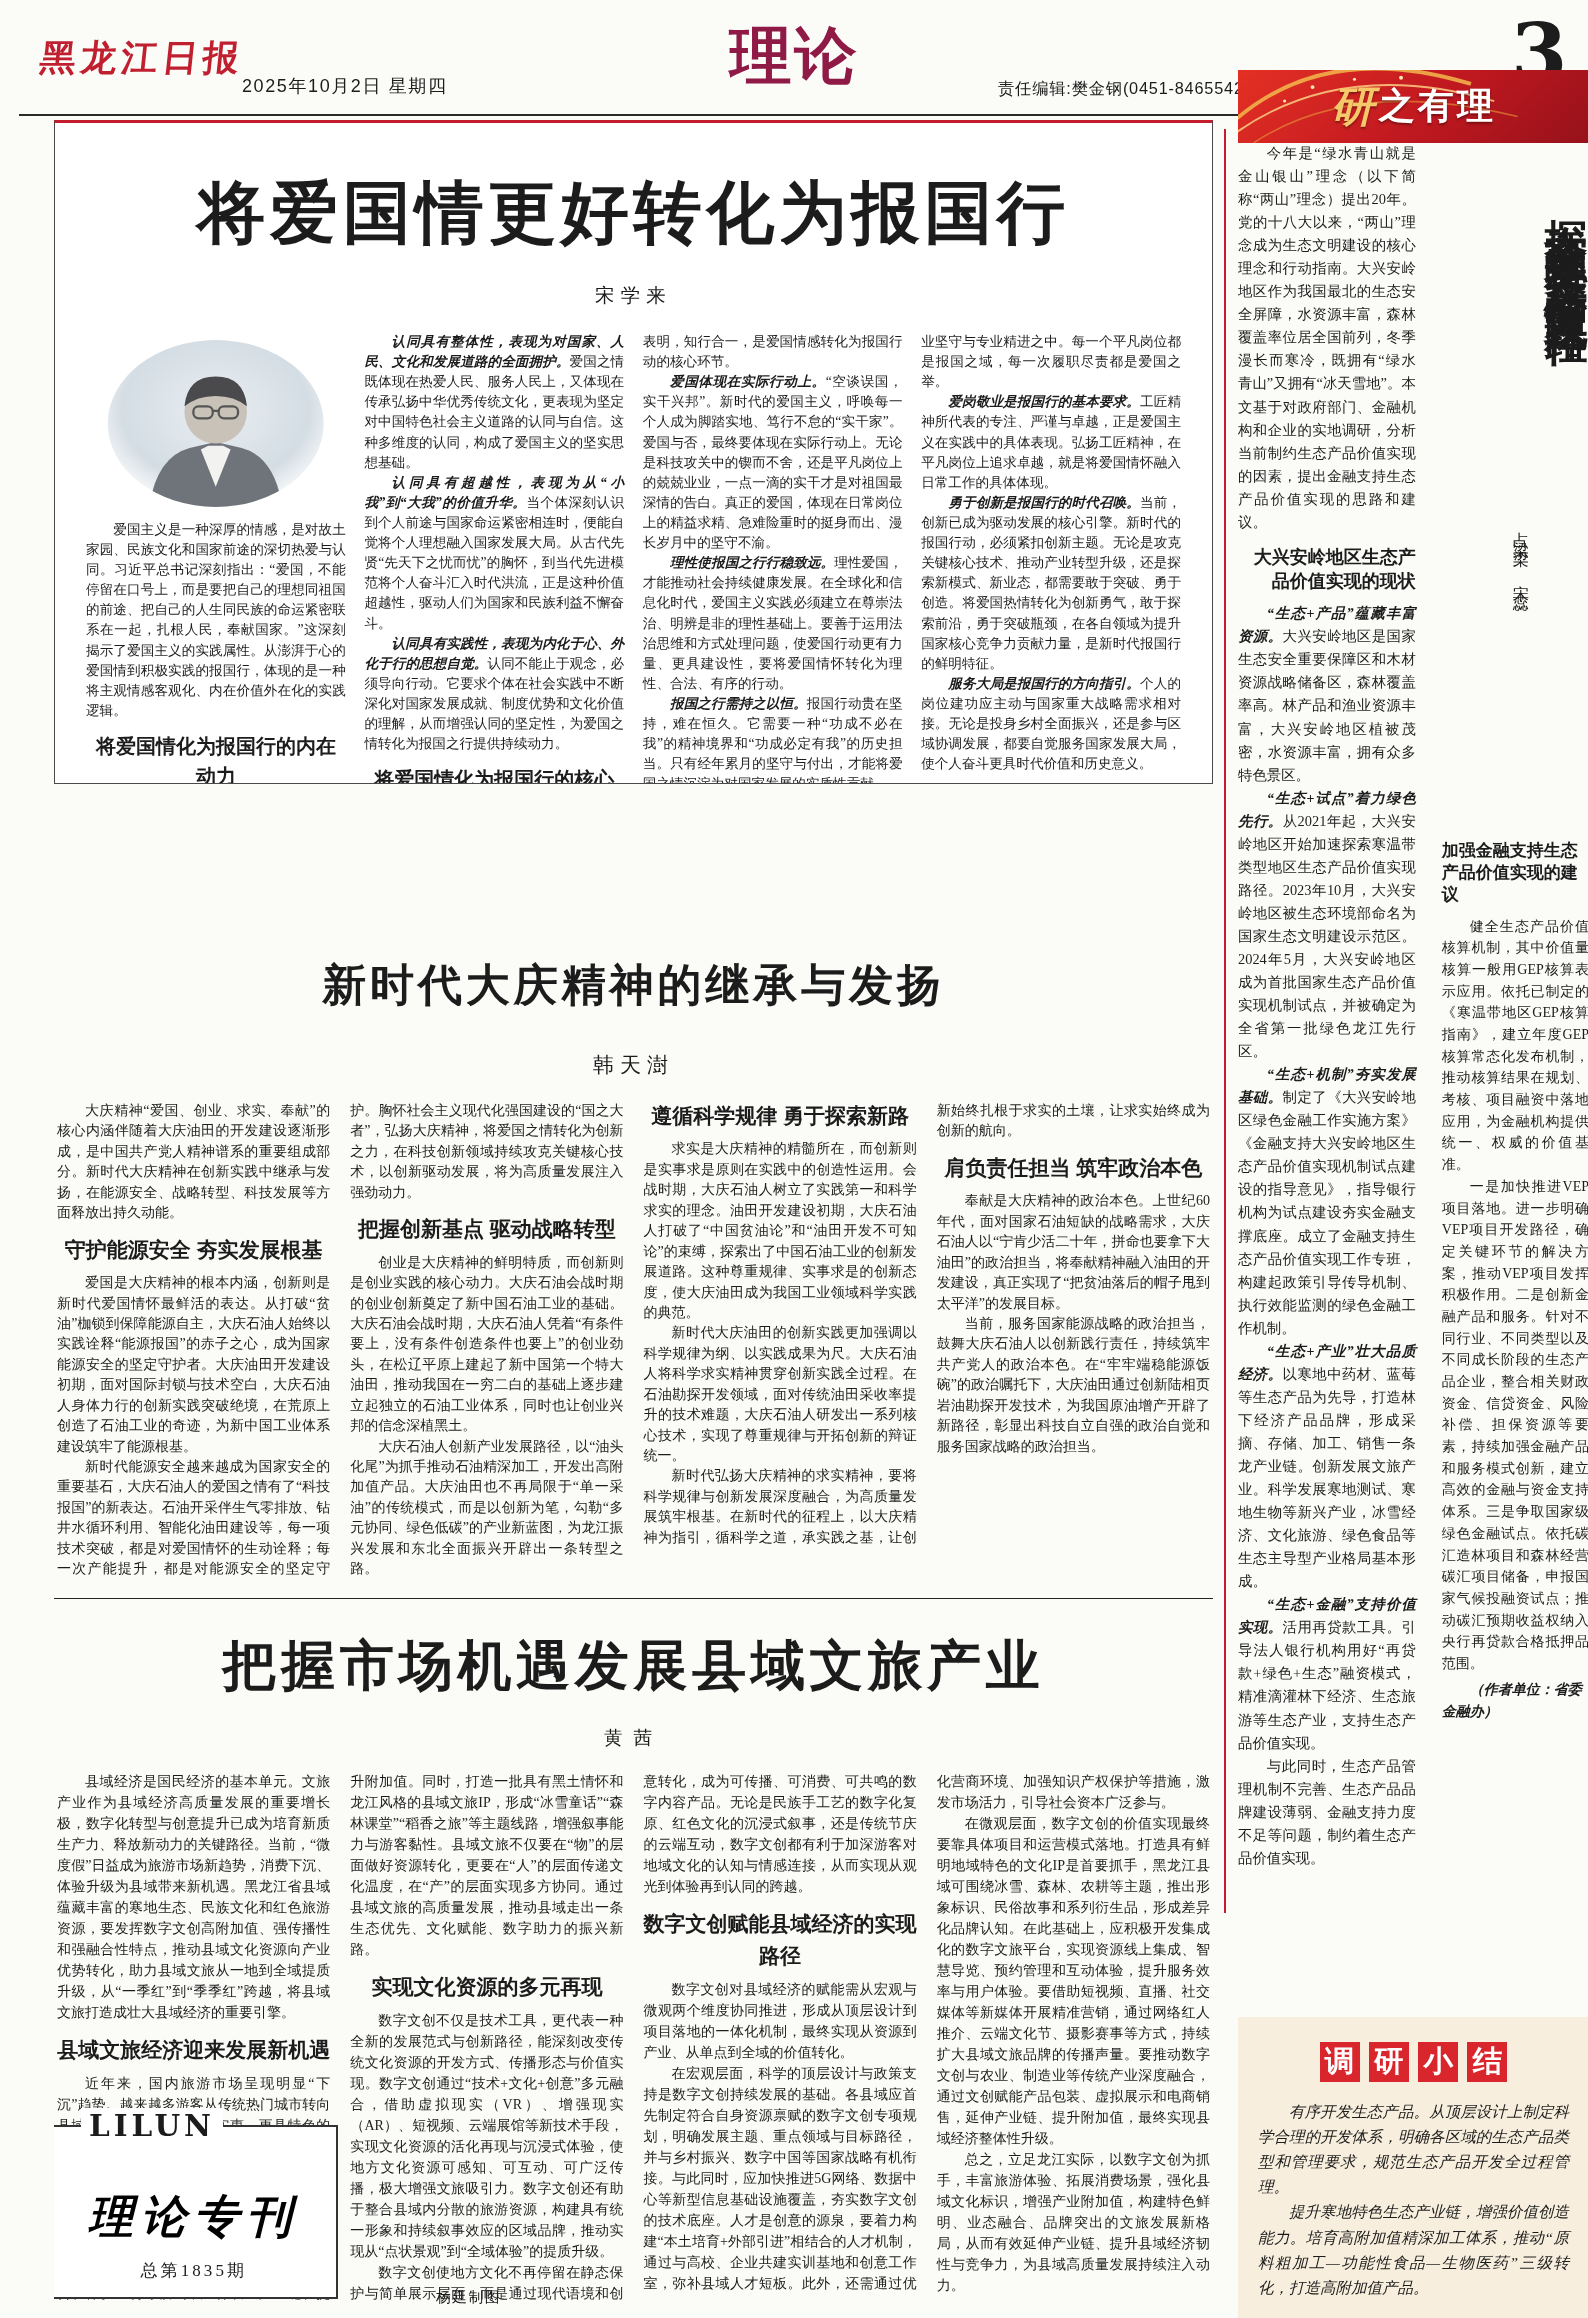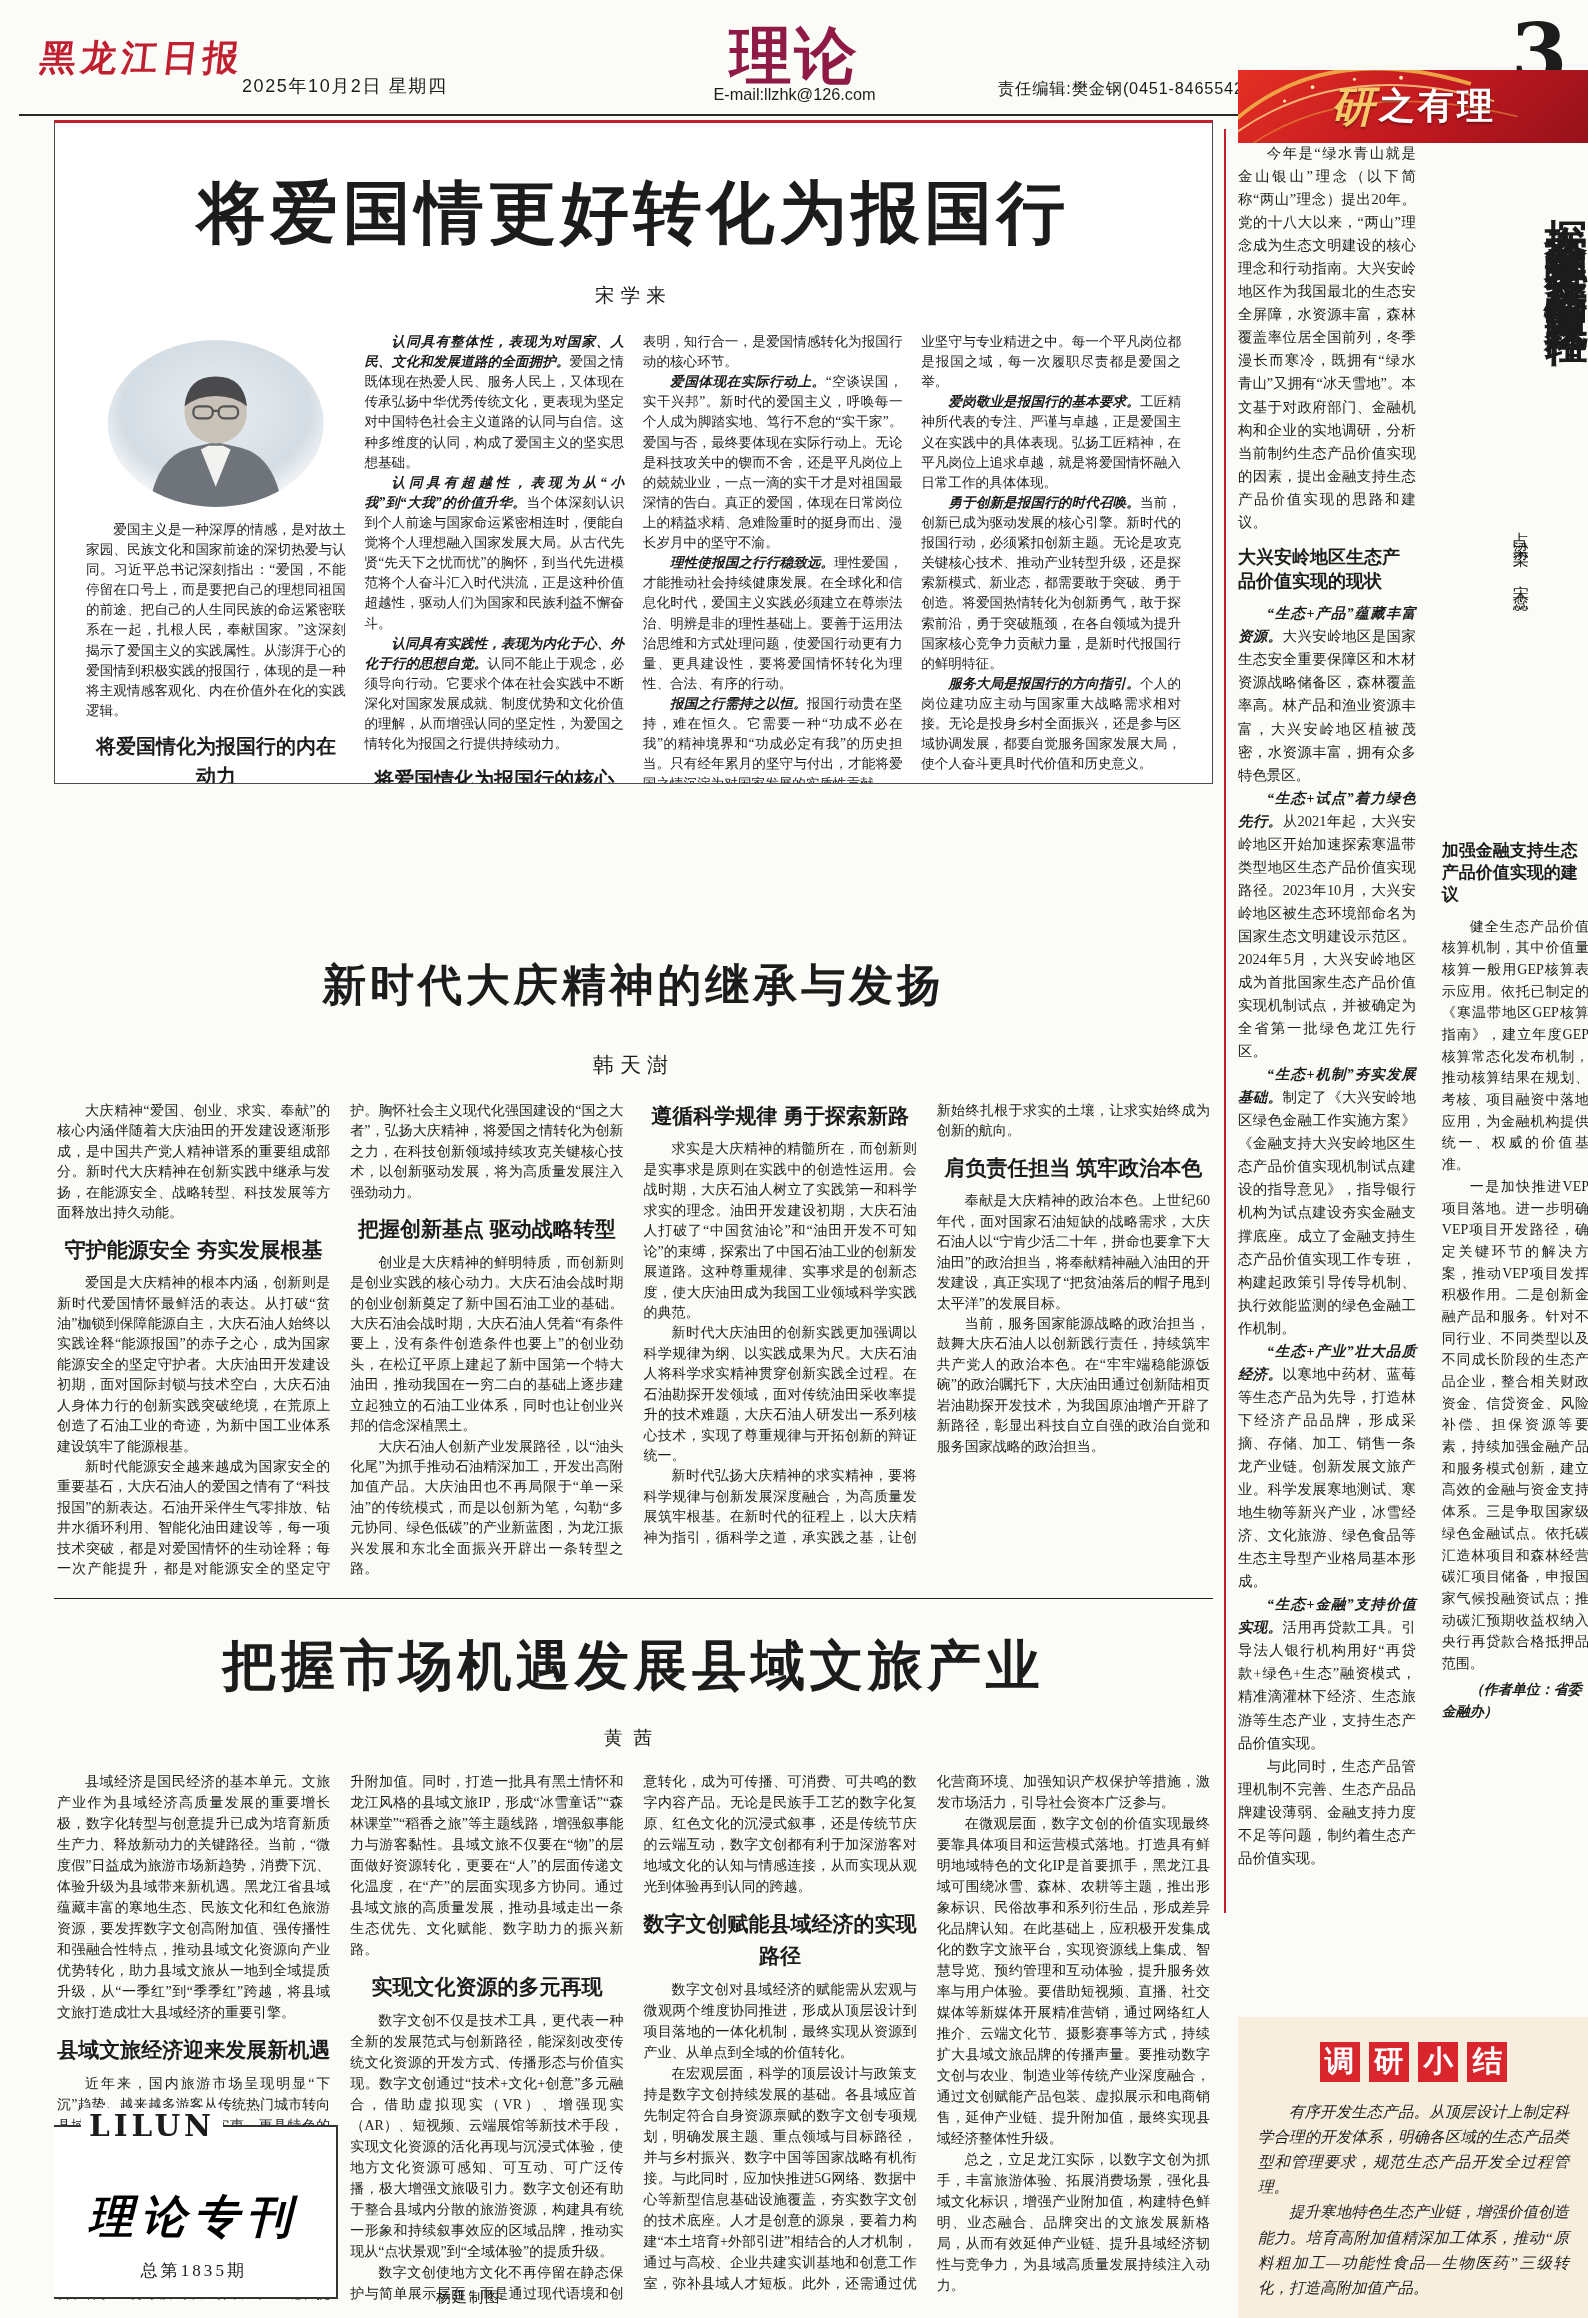--- a/index.html
+++ b/index.html
@@ -76,21 +76,21 @@
   .banner svg{position:absolute;inset:0;}
   .banner-text{position:absolute;inset:0;display:flex;align-items:center;justify-content:center;gap:4.7px;}
   .banner-char{font-size:43px;color:#f5c96a;font-weight:bold;font-style:italic;
         font-family:"DejaVu Serif",serif;text-shadow:0 1.6px 2.3px rgba(0,0,0,.35);}
   .banner-rest{font-size:36px;color:#fff;font-weight:900;letter-spacing:3.1px;
         font-family:"Liberation Sans","DejaVu Sans",sans-serif;text-shadow:0 1.6px 2.3px rgba(0,0,0,.35);}
 
   .res-body{position:absolute;left:1238px;top:142px;width:351px;height:1849px;display:flex;gap:26px;
         overflow:hidden;}
   .res-left{width:186px;font-size:14.4px;line-height:1.6;}
-  .res-left .flow-subhead{font-size:18px;text-align:left;line-height:1.3;margin:12.4px 0 9.3px;}
+  .res-left .flow-subhead{font-size:18px;text-align:right;line-height:1.3;margin:12.4px 0 9.3px;}
   .res-right{width:154px;display:flex;flex-direction:column;font-size:14px;line-height:1.55;}
   .vert-wrap{display:flex;justify-content:flex-end;gap:11px;padding-top:43px;}
   .vert-byline{writing-mode:vertical-rl;font-size:16.3px;letter-spacing:9.3px;margin-top:334px;height:295px;}
   .vert-title{writing-mode:vertical-rl;font-size:43px;font-weight:900;letter-spacing:7px;line-height:1.04;
         font-family:"Liberation Sans","DejaVu Sans",sans-serif;}
   .res-right-text{margin-top:26px;}
   .res-right-text .flow-subhead{font-size:17px;text-align:left;line-height:1.3;margin:0 0 9.3px;}
 
   
   .xiaojie{position:absolute;left:1238px;top:2017px;width:351px;height:302px;background:#f7eedd;
@@ -103,21 +103,20 @@
   .xiaojie-text p{margin:0;text-indent:2em;text-align:justify;}
 </style>
 </head>
 <body>
 
 <div id="page">
 
   <div class="masthead">黑龙江日报</div>
   <div class="hdr-date">2025年10月2日 星期四</div>
   <div class="hdr-section">理论</div>
-  <div class="hdr-email">E-mail:llzhk@126.com</div>
   <div class="hdr-editors">责任编辑:樊金钢(0451-84655427)　执编/版式:黄春英(0451-84655206)</div>
   <div class="hdr-pageno">3</div>
   <div class="hdr-rule"></div>
 
   <div class="art1">
     <h1>将爱国情更好转化为报国行</h1>
     <div class="byline">宋学来</div>
     <div class="flow">
       <svg class="portrait" viewBox="0 0 300 230">
         <defs>

